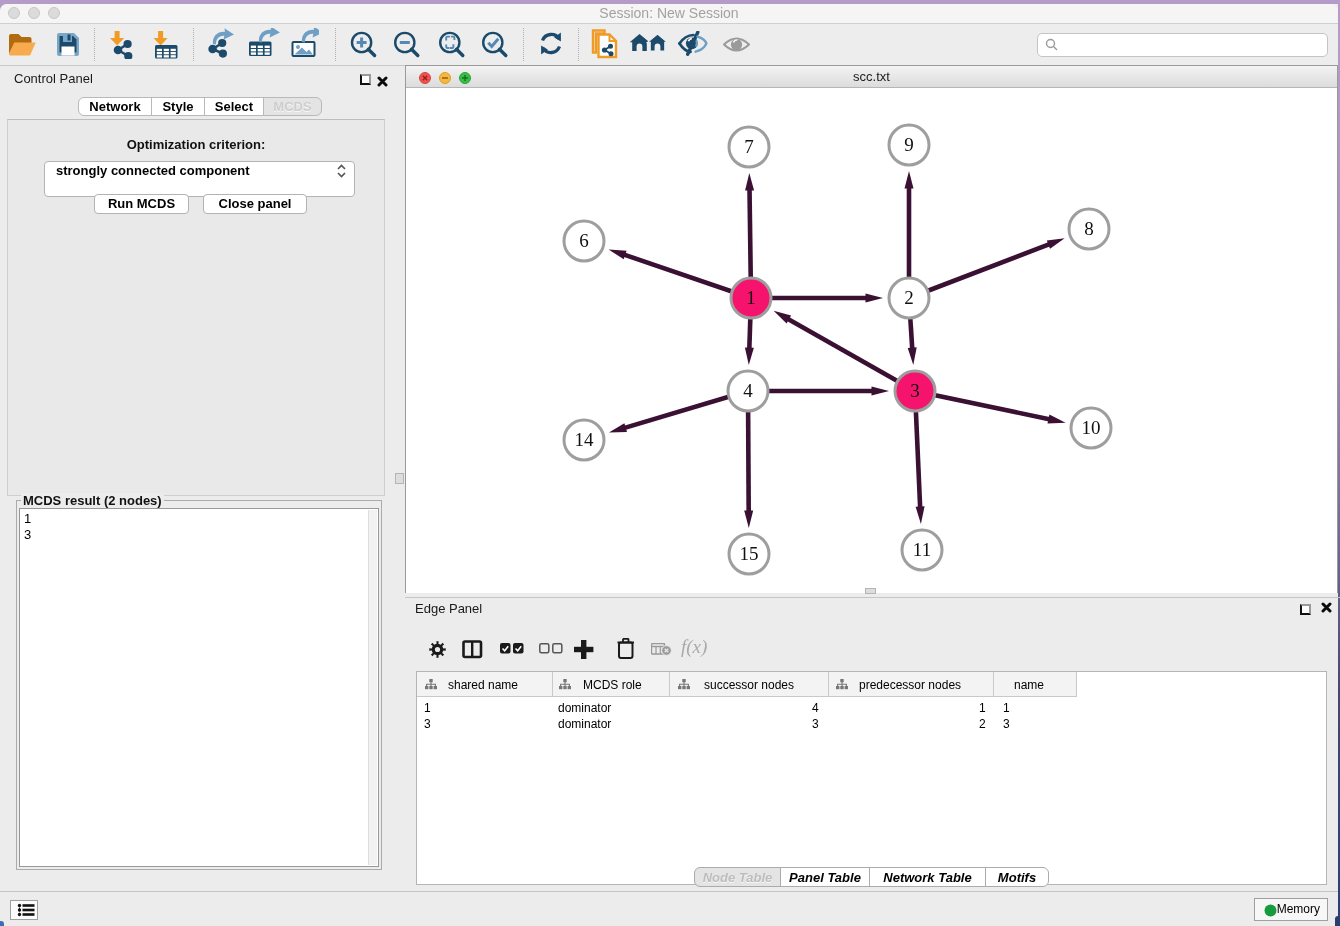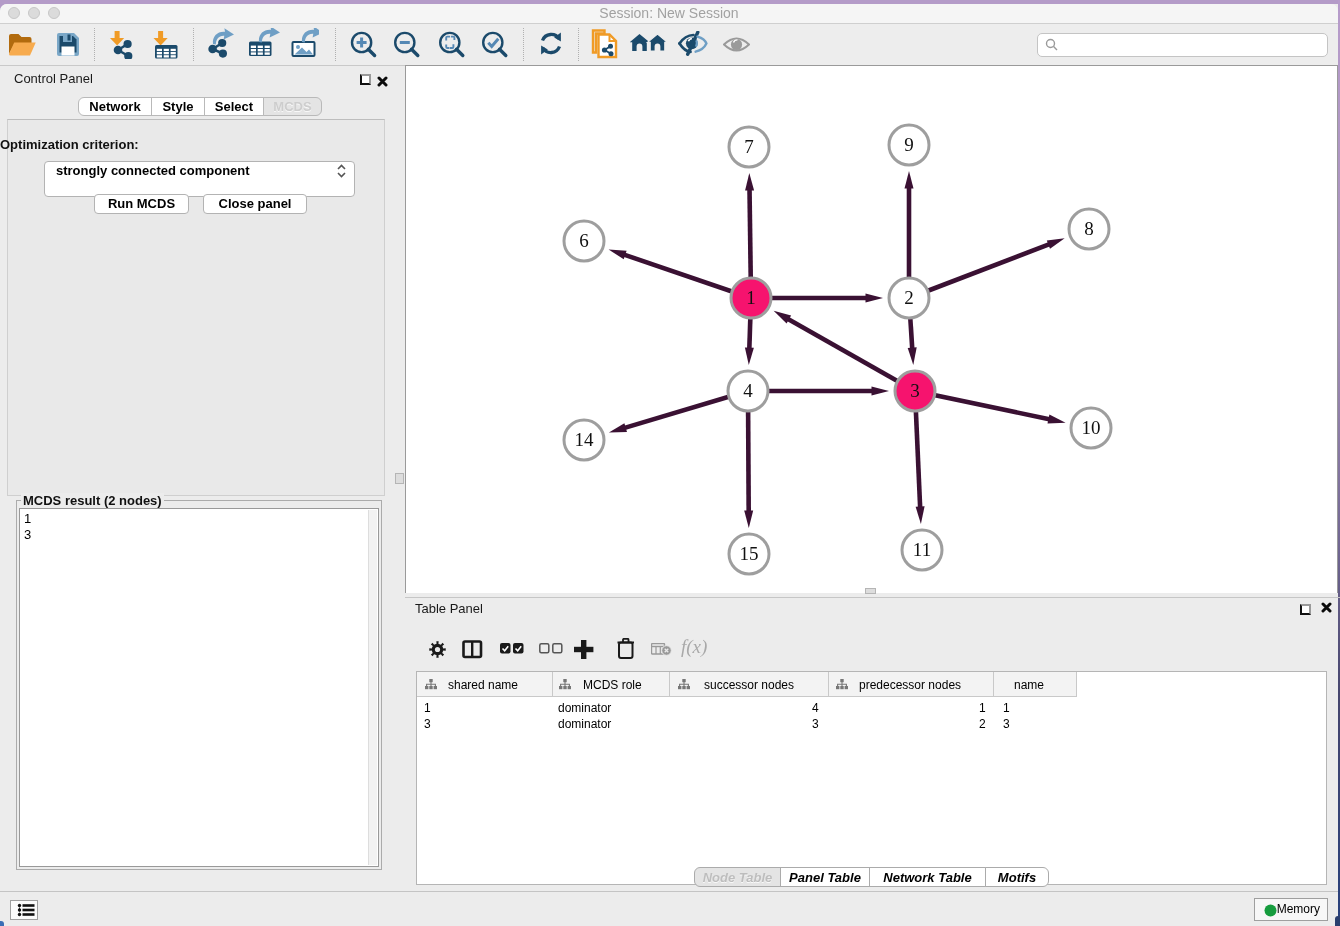--- a/index.html
+++ b/index.html
@@ -16,21 +16,21 @@
   .tsep{position:absolute;top:4px;height:33px;width:0;border-left:1px dotted #b0b0b0;}
   #searchbox{position:absolute;left:1037px;top:9px;width:289px;height:22px;background:#fff;border:1px solid #c4c4c4;border-radius:5px;}
   
   #cpanel{position:absolute;left:0;top:62px;width:392px;height:825px;}
   #cp-title{position:absolute;left:14px;top:5px;font-size:13px;color:#1a1a1a;}
   .hdr-float{position:absolute;top:8px;width:11px;height:11px;border:2px solid #111;border-top-color:#9a9a9a;border-right-color:#9a9a9a;box-sizing:border-box;background:#fff;}
   .hdr-x{position:absolute;top:7px;width:11px;height:11px;}
   .tabrow{position:absolute;}
   .tab{position:absolute;top:0;height:19px;background:#fff;border:1px solid #b9b9b9;box-sizing:border-box;font-size:13px;font-weight:bold;text-align:center;line-height:18px;color:#000;}
   #cp-body{position:absolute;left:7px;top:53px;width:378px;height:377px;background:#e9e9e9;border:1px solid #cfcfcf;border-top:1px solid #bdbdbd;box-sizing:border-box;}
-  #optlabel{position:absolute;left:0;top:71px;width:100%;font-size:13px;font-weight:bold;color:#111;}
+  #optlabel{position:absolute;left:0;top:71px;width:100%;text-align:center;font-size:13px;font-weight:bold;color:#111;}
   #combo{position:absolute;left:44px;top:95px;width:311px;height:36px;background:#fff;border:1px solid #b3b3b3;border-radius:4px;box-sizing:border-box;font-size:13px;font-weight:bold;line-height:18px;padding-left:11px;color:#000;}
   .btn{position:absolute;top:128px;height:20px;background:#fff;border:1px solid #b3b3b3;border-radius:4px;box-sizing:border-box;font-size:13px;font-weight:bold;text-align:center;line-height:18px;color:#000;}
   #groupbox{position:absolute;left:16px;top:434px;width:366px;height:370px;border:1px solid #ababab;box-sizing:border-box;}
   #grouplabel{position:absolute;left:4px;top:-8px;background:#ececec;padding:0 2px;font-size:13px;font-weight:bold;color:#111;}
   #listarea{position:absolute;left:2px;top:7px;width:360px;height:359px;background:#fff;border:1px solid #999;box-sizing:border-box;}
   #listarea .scroll{position:absolute;right:1px;top:1px;width:8px;height:355px;background:#f2f2f2;border-left:1px solid #ddd;}
   #listitems{position:absolute;left:4px;top:2px;font-size:13px;color:#000;line-height:16px;}
   
   #netwin{position:absolute;left:405px;top:61px;width:933px;height:528px;border:1px solid #9a9a9a;box-sizing:border-box;background:#fff;}
   #nw-title{position:absolute;left:0;top:0;width:100%;height:22px;background:linear-gradient(#f3f3f3,#dcdcdc);border-bottom:1px solid #b6b6b6;box-sizing:border-box;}
@@ -223,20 +223,38 @@
     <div id="groupbox">
       <div id="grouplabel">MCDS result (2 nodes)</div>
       <div id="listarea">
         <div class="scroll"></div>
         <div id="listitems">1<br>3</div>
       </div>
     </div>
   </div>
 
   <div id="netwin">
+    <div id="nw-title">
+      <div class="mac" style="left:13px;top:6px;background:#f0524d;border:1px solid #d8443e;">
+          <svg width="10" height="10" viewBox="0 0 10 10" style="position:absolute;left:0;top:0;">
+            <path d="M2.8,2.8 l4.4,4.4 M7.2,2.8 l-4.4,4.4" stroke="#90201e" stroke-width="1.3"></path>
+          </svg>
+        </div>
+      <div class="mac" style="left:33px;top:6px;background:#f6b73e;border:1px solid #dd9e27;">
+          <svg width="10" height="10" viewBox="0 0 10 10" style="position:absolute;left:0;top:0;">
+            <path d="M2,5 h6" stroke="#985d12" stroke-width="1.5"></path>
+          </svg>
+        </div>
+      <div class="mac" style="left:53px;top:6px;background:#3cbd49;border:1px solid #2aa339;">
+          <svg width="10" height="10" viewBox="0 0 10 10" style="position:absolute;left:0;top:0;">
+            <path d="M2,5 h6 M5,2 v6" stroke="#156f1e" stroke-width="1.4"></path>
+          </svg>
+        </div>
+      <div class="t">scc.txt</div>
+    </div>
     <div id="canvas">
       <svg id="graph" style="margin-top:1px" width="933" height="503" viewBox="0 0 933 503">
 <line x1="345.0" y1="209.0" x2="343.5" y2="99.5" stroke="#3a1133" stroke-width="4.6"></line>
 <polygon points="343.3,84.0 348.1,101.4 339.1,101.6" fill="#3a1133"></polygon>
 <line x1="345.0" y1="209.0" x2="217.3" y2="165.4" stroke="#3a1133" stroke-width="4.6"></line>
 <polygon points="202.6,160.4 220.6,161.8 217.7,170.3" fill="#3a1133"></polygon>
 <line x1="345.0" y1="209.0" x2="461.5" y2="209.0" stroke="#3a1133" stroke-width="4.6"></line>
 <polygon points="477.0,209.0 459.5,213.5 459.5,204.5" fill="#3a1133"></polygon>
 <line x1="345.0" y1="209.0" x2="343.3" y2="260.5" stroke="#3a1133" stroke-width="4.6"></line>
 <polygon points="342.8,276.0 338.9,258.4 347.9,258.7" fill="#3a1133"></polygon>
@@ -282,21 +300,21 @@
 <text x="178" y="357" text-anchor="middle" font-family="Liberation Serif, serif" font-size="19" fill="#111">14</text>
 <circle cx="343" cy="465" r="20.0" fill="#ffffff" stroke="#9e9e9e" stroke-width="3"></circle>
 <text x="343" y="471" text-anchor="middle" font-family="Liberation Serif, serif" font-size="19" fill="#111">15</text>
 </svg>
     </div>
   </div>
   <div class="abs" style="left:865px;top:584px;width:9px;height:4px;background:#ddd;border:1px solid #b5b5b5;"></div>
   <div class="abs" style="left:395px;top:469px;width:7px;height:9px;background:#ddd;border:1px solid #b5b5b5;"></div>
 
   <div id="tpanel">
-    <div id="tp-title">Table Panel</div>
+    <div id="tp-title">Edge Panel</div>
     <div class="hdr-float" style="left:895px;top:6px;"></div>
     <div class="hdr-x" style="left:916px;top:1px;"><svg width="11" height="11" viewBox="0 0 11 11">
           <path d="M2,2 L9,9 M9,2 L2,9" stroke="#0b0b0b" stroke-width="3" stroke-linecap="round"></path>
         </svg></div>
     <div id="tp-toolbar">
 <svg class="abs" style="left:13px;top:20px;" width="17" height="17" viewBox="0 0 17 17">
           <polygon points="14.23,7.58 16.72,7.34 16.72,9.66 14.23,9.42 14.12,9.93 13.20,11.90 15.13,13.49 13.49,15.13 11.90,13.20 11.46,13.49 9.42,14.23 9.66,16.72 7.34,16.72 7.58,14.23 7.07,14.12 5.10,13.20 3.51,15.13 1.87,13.49 3.80,11.90 3.51,11.46 2.77,9.42 0.28,9.66 0.28,7.34 2.77,7.58 2.88,7.07 3.80,5.10 1.87,3.51 3.51,1.87 5.10,3.80 5.54,3.51 7.58,2.77 7.34,0.28 9.66,0.28 9.42,2.77 9.93,2.88 11.90,3.80 13.49,1.87 15.13,3.51 13.20,5.10 13.49,5.54" fill="#1a1a1a"></polygon>
           <circle cx="8.5" cy="8.5" r="2.6" fill="#e9e9e9"></circle>
         </svg>
 <svg class="abs" style="left:46px;top:19px;" width="21" height="19" viewBox="0 0 21 19">

